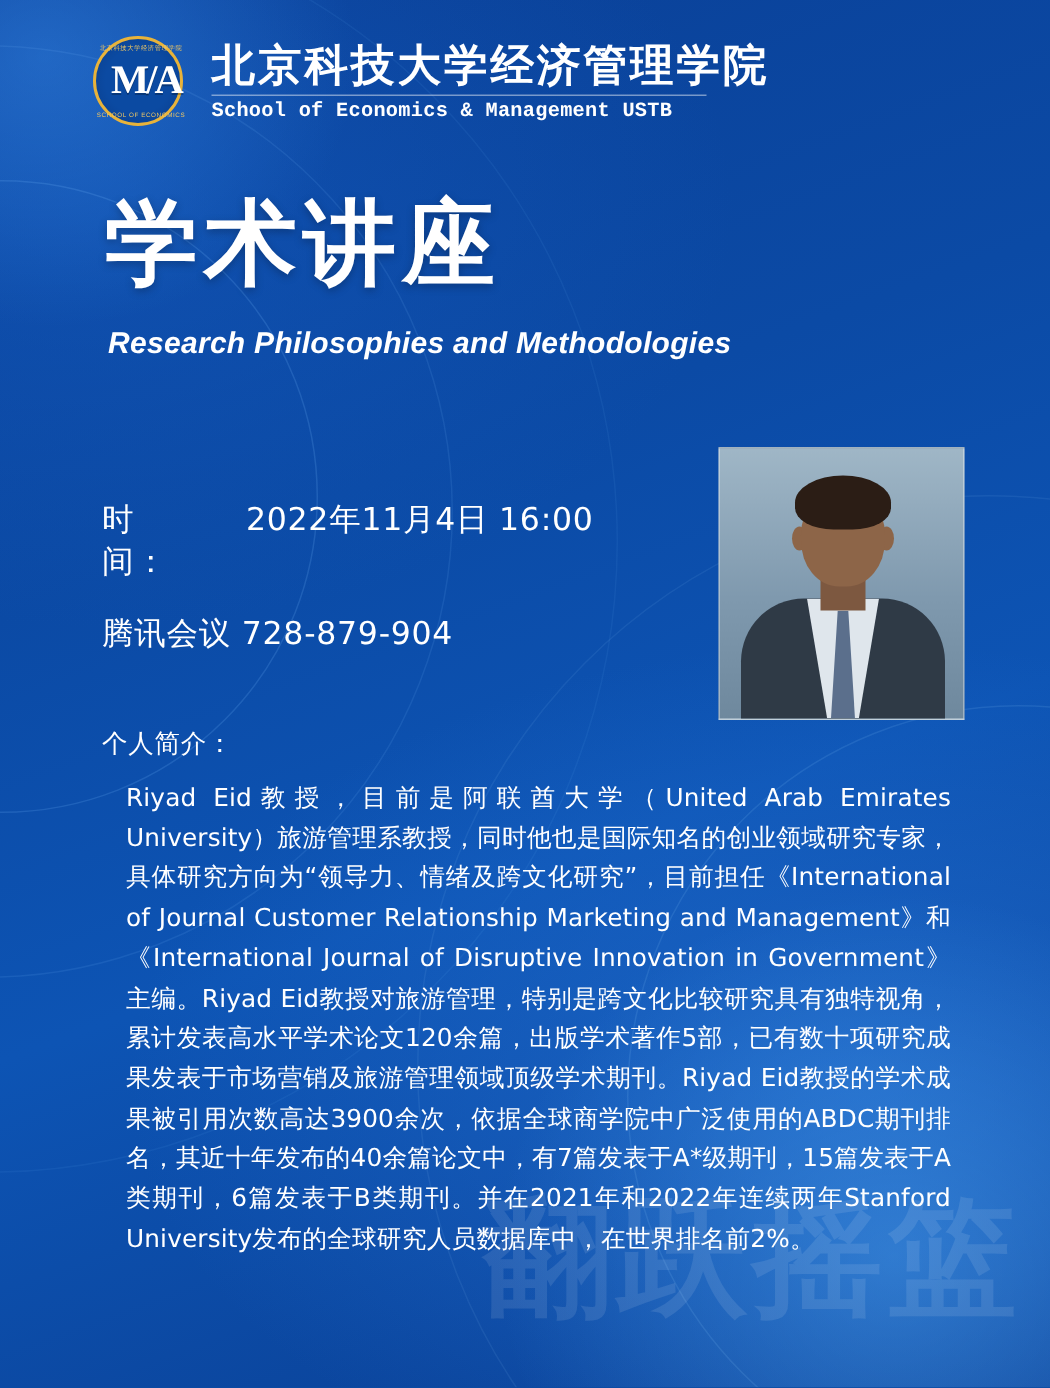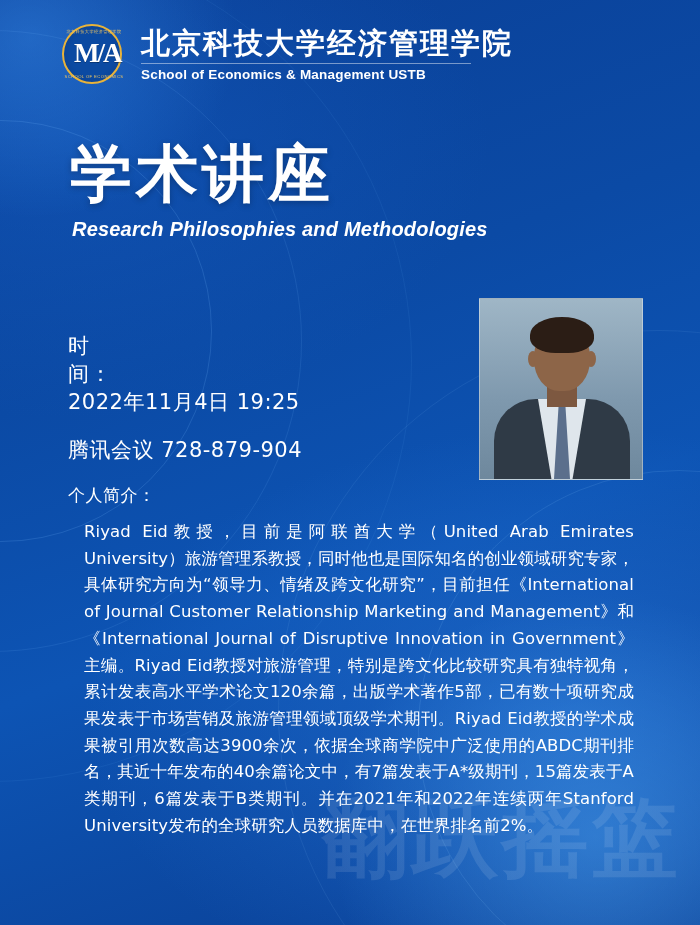--- a/index.html
+++ b/index.html
@@ -126,34 +126,34 @@
     letter-spacing: 2px;
     line-height: 1.1;
     font-family: "DejaVu Sans", sans-serif;
   }
   .logo-en {
     color: #ffffff;
     font-size: 13.5px;
     font-weight: bold;
     letter-spacing: 0.2px;
     margin-top: 3px;
-    font-family: Liberation Sans, sans-serif;
+    font-family: Liberation Mono, monospace;
   }
   .logo-rule {
     width: 330px;
     height: 1px;
     background: rgba(255,255,255,0.45);
     margin-top: 3px;
   }
 
   
   .title-cn {
     position: absolute;
     left: 70px;
-    top: 132px;
+    top: 120px;
     font-size: 62px;
     font-weight: bold;
     color: #ffffff;
     letter-spacing: 4px;
     font-family: "DejaVu Sans", sans-serif;
     text-shadow: 0 2px 6px rgba(0,0,0,0.25);
   }
   .title-en {
     position: absolute;
     left: 72px;
@@ -172,21 +172,20 @@
     left: 68px;
     top: 332px;
     color: #ffffff;
   }
   .info-row {
     display: flex;
     align-items: baseline;
     font-size: 21px;
     margin-bottom: 20px;
     font-family: "DejaVu Sans", sans-serif;
-    flex-direction: column;
   }
   .info-label {
     width: 96px;
     flex: 0 0 auto;
     letter-spacing: 1px;
   }
   .info-value {
     letter-spacing: 0.5px;
   }
 
@@ -294,21 +293,21 @@
       <div class="logo-en">School of Economics &amp; Management USTB</div>
     </div>
   </div>
 
   <div class="title-cn">学术讲座</div>
   <div class="title-en">Research Philosophies and Methodologies</div>
 
   <div class="info">
     <div class="info-row">
       <span class="info-label">时　　间：</span>
-      <span class="info-value">2022年11月4日 19:25</span>
+      <span class="info-value">2022年11月4日 16:00</span>
     </div>
     <div class="info-row">
       <span class="info-value">腾讯会议 728-879-904</span>
     </div>
   </div>
 
   <div class="portrait">
     <div class="p-body"></div>
     <div class="p-shirt"></div>
     <div class="p-tie"></div>

